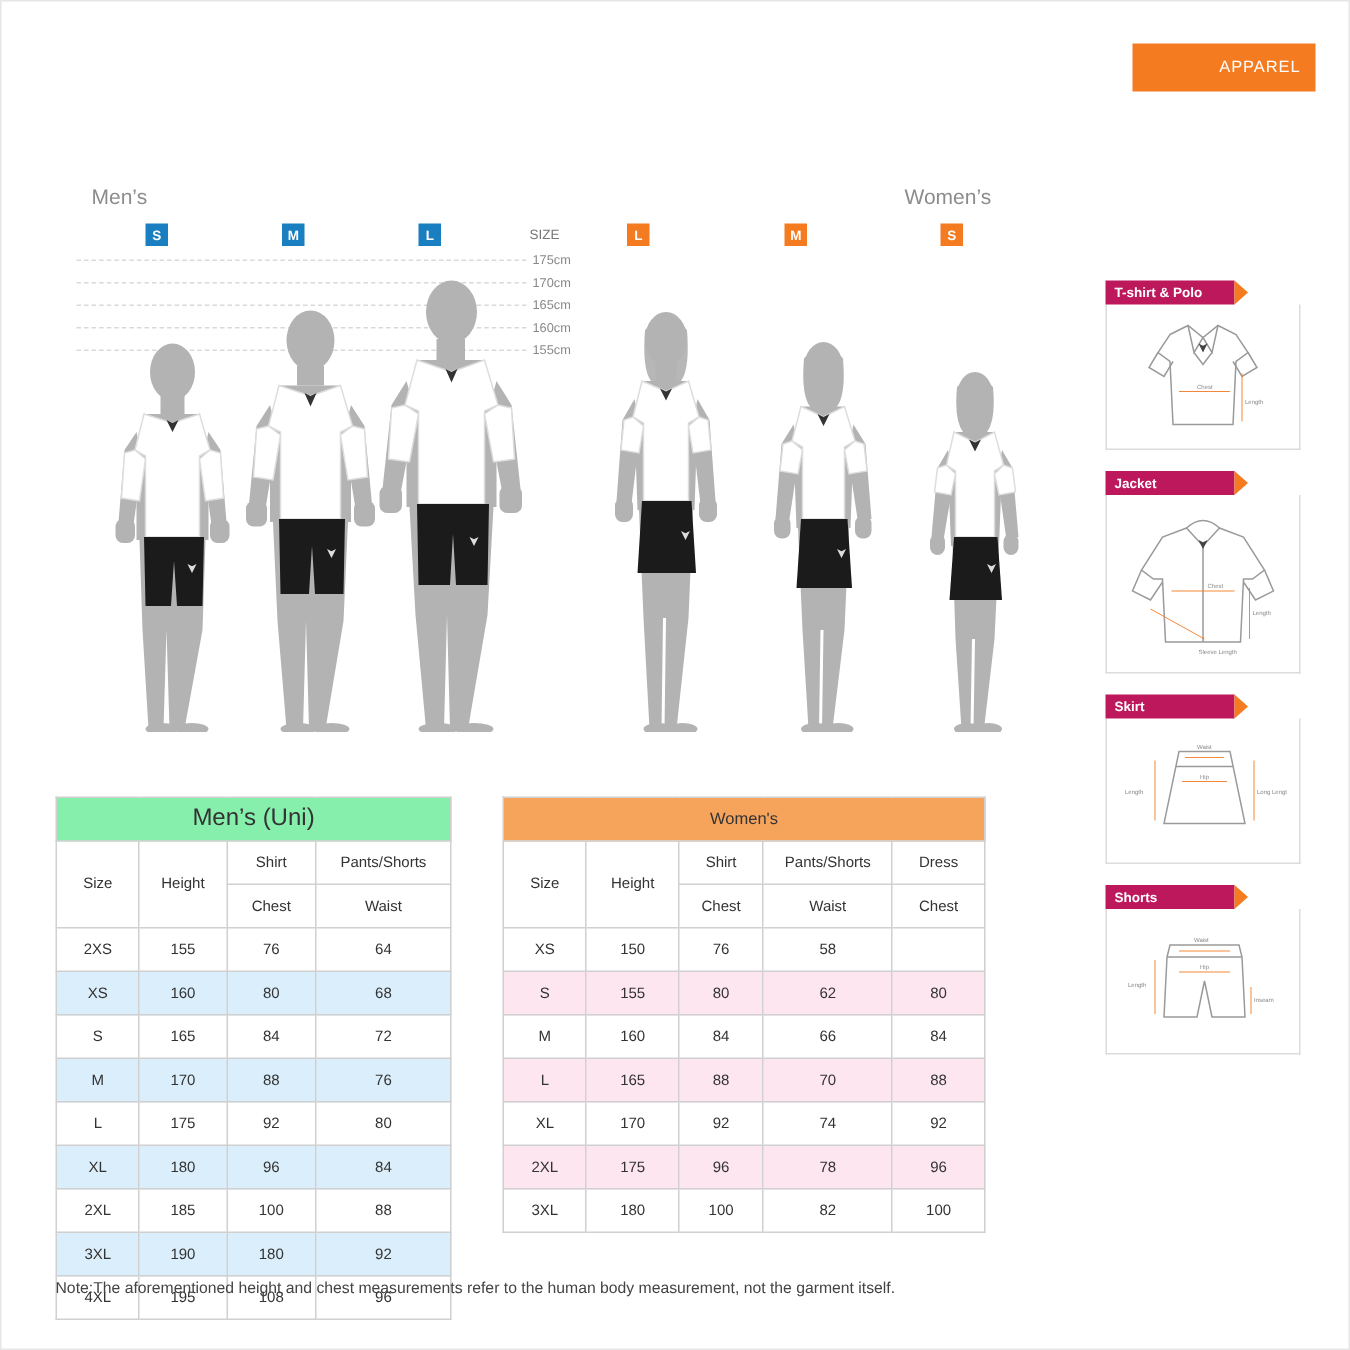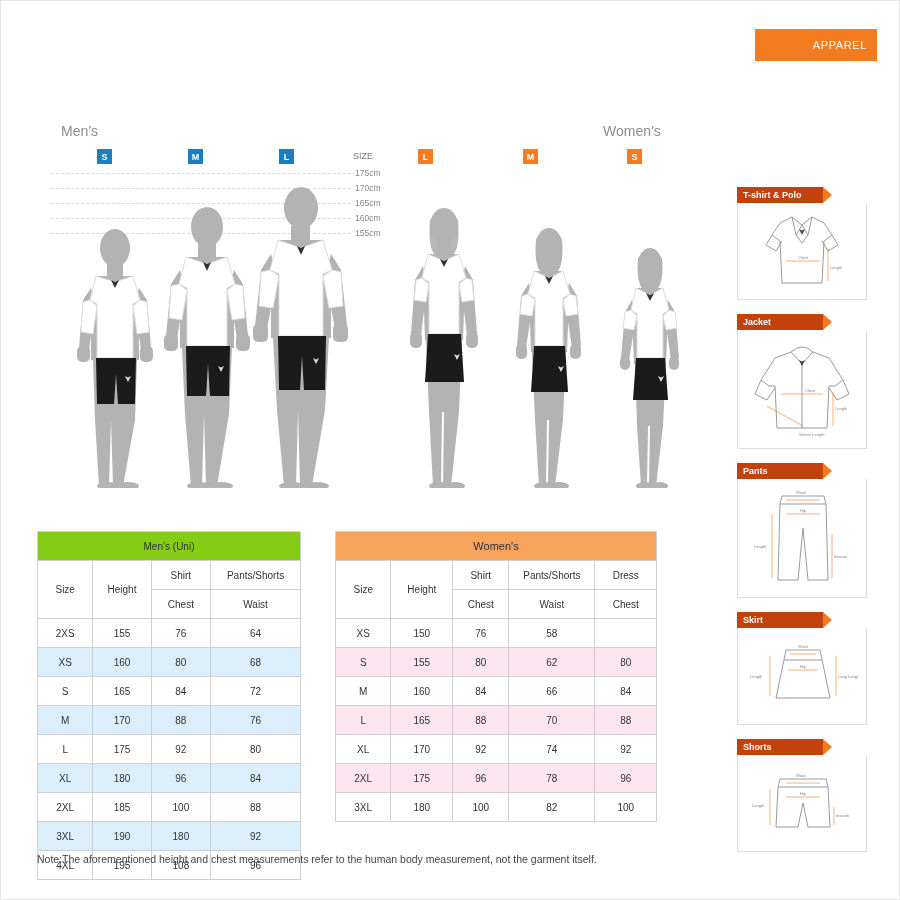--- a/index.html
+++ b/index.html
@@ -64,42 +64,42 @@
   }
   
   .fig{position:absolute;bottom:0;}
   .fig svg{display:block;}
   
   .garments{
     position:absolute;right:32px;top:186px;width:130px;
   }
   .gcard{position:relative;margin-bottom:14px;}
   .gtag{
-    position:relative;height:16px;background:#c2410c;color:#fff;
+    position:relative;height:16px;background:#be185d;color:#fff;
     font-size:9px;font-weight:bold;display:flex;align-items:center;
     padding-left:6px;box-sizing:border-box;width:86px;
   }
   .gtag:after{
     content:"";position:absolute;right:-9px;top:0;
     border-top:8px solid transparent;border-bottom:8px solid transparent;
     border-left:9px solid #f47b20;
   }
   .gbox{
     border:1px solid #dcdcdc;border-top:none;background:#fff;
     height:96px;display:flex;align-items:center;justify-content:center;
   }
   .gbox.tall{height:118px;}
   
   table{border-collapse:collapse;font-size:10px;}
   .tbl{position:absolute;}
   .tbl th,.tbl td{
     border:1px solid #d0d0d0;text-align:center;
     height:26px;color:#333;font-weight:normal;
   }
-  .hdr-men{background:#84cc16;color:#fff;font-weight:bold;font-size:10px;height:28px;}
+  .hdr-men{background:#86efac;color:#fff;font-weight:bold;font-size:16px;height:28px;}
   .hdr-women{background:#f6a35c;color:#fff;font-weight:bold;font-size:11px;height:28px;}
   .sub{background:#fff;font-size:10px;}
   .men-alt{background:#dbeefb;}
   .women-alt{background:#fde6ef;}
   .note{
     position:absolute;left:36px;top:852px;font-size:10.5px;color:#444;
   }
 </style>
 </head>
 <body>
@@ -319,41 +319,20 @@
             <path d="M90 56 L90 90"></path>
             <path d="M24 70 L60 90"></path>
           </g>
           <text x="62" y="56" font-size="4" fill="#888" font-family="'Liberation Sans',sans-serif">Chest</text>
           <text x="92" y="74" font-size="4" fill="#888" font-family="'Liberation Sans',sans-serif">Length</text>
           <text x="56" y="100" font-size="4" fill="#888" font-family="'Liberation Sans',sans-serif">Sleeve Length</text>
         </svg>
       </div>
     </div>
 
-    <div class="gcard">
-      <div class="gtag">Pants</div>
-      <div class="gbox tall">
-        <svg width="112" height="108" viewBox="0 0 112 108">
-          <g fill="none" stroke="#9a9a9a" stroke-width="1">
-            <path d="M36 12 L78 12 L80 20 L82 96 L62 96 L57 44 L52 96 L32 96 L34 20 Z"></path>
-            <path d="M34 20 L80 20"></path>
-          </g>
-          <g stroke="#f47b20" stroke-width="0.6" fill="none">
-            <path d="M40 16 L74 16"></path>
-            <path d="M40 30 L74 30"></path>
-            <path d="M26 30 L26 94"></path>
-            <path d="M86 50 L86 94"></path>
-          </g>
-          <text x="50" y="10" font-size="4" fill="#888" font-family="'Liberation Sans',sans-serif">Waist</text>
-          <text x="54" y="28" font-size="4" fill="#888" font-family="'Liberation Sans',sans-serif">Hip</text>
-          <text x="8" y="64" font-size="4" fill="#888" font-family="'Liberation Sans',sans-serif">Length</text>
-          <text x="88" y="74" font-size="4" fill="#888" font-family="'Liberation Sans',sans-serif">Inseam</text>
-        </svg>
-      </div>
-    </div>
 
     <div class="gcard">
       <div class="gtag">Skirt</div>
       <div class="gbox">
         <svg width="112" height="80" viewBox="0 0 112 80">
           <g fill="none" stroke="#9a9a9a" stroke-width="1">
             <path d="M40 14 L74 14 L84 62 L30 62 Z"></path>
             <path d="M38 24 L76 24"></path>
           </g>
           <g stroke="#f47b20" stroke-width="0.6" fill="none">

